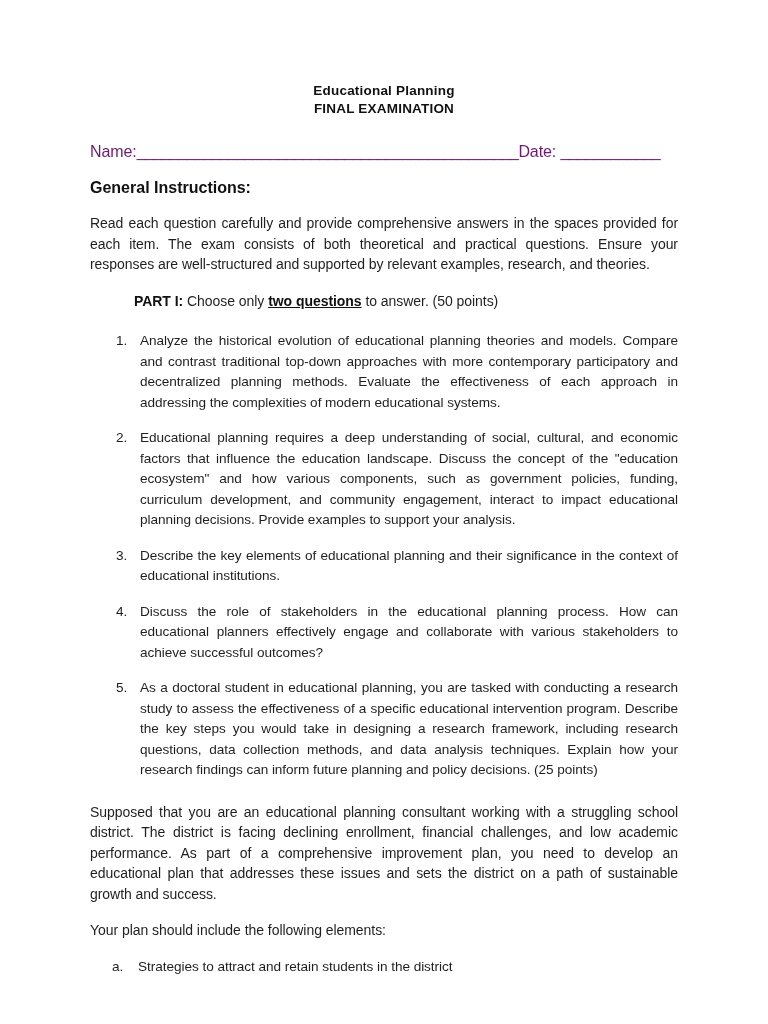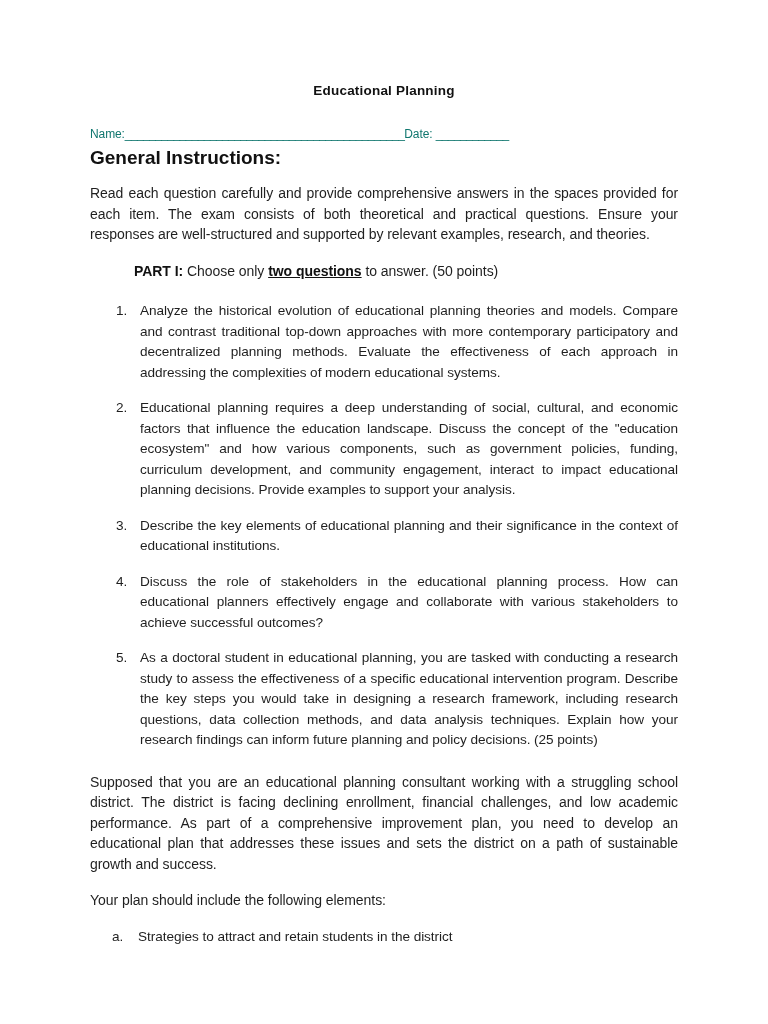--- a/index.html
+++ b/index.html
@@ -38,34 +38,34 @@
   .title-line {
     font-size: 13.5px;
     font-weight: bold;
     letter-spacing: 0.2px;
     line-height: 18px;
     color: #111111;
   }
 
   
   .namedate {
-    font-size: 12px;
+    font-size: 16px;
     line-height: 20px;
-    color: #0f766e;
+    color: #701a75;
     white-space: nowrap;
-    margin: 0 0 4px 0;
+    margin: 0 0 16px 0;
     letter-spacing: -0.1px;
   }
   .namedate .rule {
     letter-spacing: -0.6px;
   }
 
   
   .heading {
-    font-size: 19px;
+    font-size: 16px;
     font-weight: bold;
     color: #111111;
     margin: 0 0 16px 0;
     line-height: 19px;
   }
 
   
   p.body {
     font-size: 14px;
     line-height: 20.5px;
@@ -141,20 +141,21 @@
   .spacer-sm { height: 6px; }
 </style>
 </head>
 <body>
 
 <div class="page">
   <div class="content">
 
     <div class="title-block">
       <div class="title-line">Educational Planning</div>
+      <div class="title-line">FINAL EXAMINATION</div>
     </div>
 
     <div class="namedate"><span>Name:</span><span class="rule">______________________________________________</span><span>Date: </span><span class="rule">____________</span></div>
 
     <div class="heading">General Instructions:</div>
 
     <p class="body">Read each question carefully and provide comprehensive answers in the spaces provided for each item. The exam consists of both theoretical and practical questions. Ensure your responses are well-structured and supported by relevant examples, research, and theories.</p>
 
     <p class="body tight"><span class="part-label">PART I:</span><span> Choose only </span><span class="u-bold">two questions</span><span> to answer. (50 points)</span></p>
 

